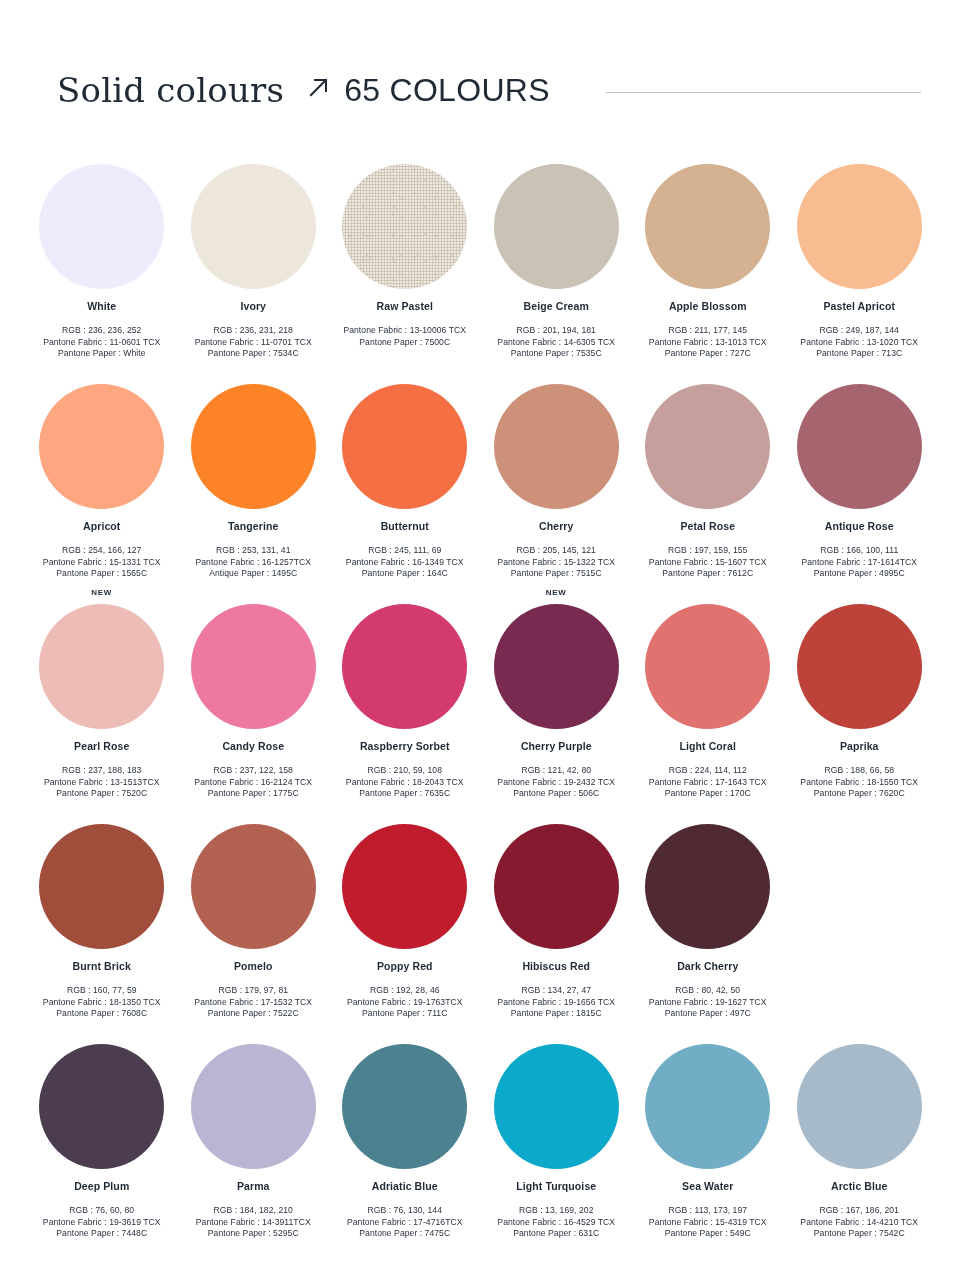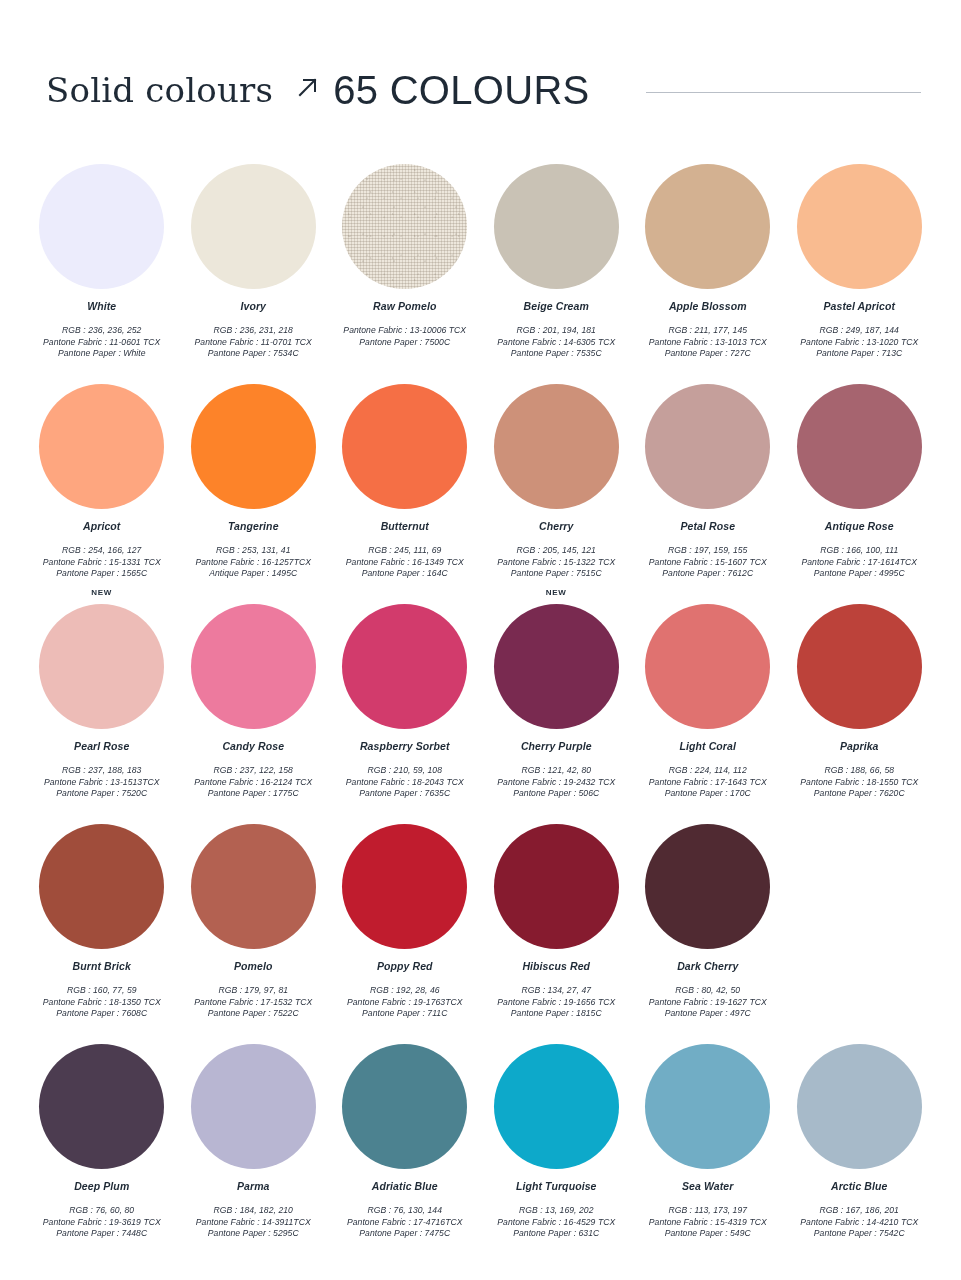--- a/index.html
+++ b/index.html
@@ -18,21 +18,21 @@
   .page {
     position: relative;
     width: 961px;
     height: 1280px;
     box-sizing: border-box;
   }
 
   
   .header {
     position: absolute;
-    left: 46px;
+    left: 57px;
     top: 62px;
     right: 40px;
     height: 56px;
     display: flex;
     align-items: center;
   }
   .title-serif {
     font-family: "DejaVu Serif", "Liberation Serif", serif;
     font-size: 34px;
     font-weight: 400;
@@ -41,21 +41,21 @@
     white-space: nowrap;
   }
   .arrow-icon {
     margin-left: 22px;
     margin-right: 12px;
     display: block;
     flex: 0 0 auto;
   }
   .title-count {
     font-family: "Liberation Sans", sans-serif;
-    font-size: 40px;
+    font-size: 32px;
     font-weight: 400;
     letter-spacing: 0.3px;
     color: #1f2a36;
     white-space: nowrap;
   }
   .header-rule {
     flex: 1 1 auto;
     height: 1px;
     background: #b9bfc7;
     margin-left: 56px;
@@ -119,21 +119,20 @@
       radial-gradient(circle at 30% 28%, rgba(120,108,92,0.22) 0.7px, rgba(0,0,0,0) 1.2px),
       radial-gradient(circle at 68% 60%, rgba(120,108,92,0.20) 0.7px, rgba(0,0,0,0) 1.2px),
       radial-gradient(circle at 48% 80%, rgba(120,108,92,0.18) 0.6px, rgba(0,0,0,0) 1.1px);
     background-size: 3px 3px, 3px 3px, 22px 22px, 31px 27px, 17px 19px;
   }
 
   .caption {
     margin-top: 11px;
     text-align: center;
     width: 151px;
-    font-style: italic;
   }
   .c-name {
     font-size: 10.5px;
     font-weight: 700;
     color: #1f2a36;
     line-height: 13px;
     letter-spacing: 0.1px;
     white-space: nowrap;
   }
   .c-lines {
@@ -190,21 +189,21 @@
               <div class="c-line">RGB : 236, 231, 218</div>
               <div class="c-line">Pantone Fabric : 11-0701 TCX</div>
               <div class="c-line">Pantone Paper : 7534C</div>
             </div>
           </div>
         </div>
         <div class="cell">
           <div class="badge-slot"></div>
           <div class="swatch textured" style="background: rgb(237, 231, 220);"></div>
           <div class="caption">
-            <div class="c-name">Raw Pomelo</div>
+            <div class="c-name">Raw Pastel</div>
             <div class="c-lines">
               <div class="c-line">Pantone Fabric : 13-10006 TCX</div>
               <div class="c-line">Pantone Paper : 7500C</div>
             </div>
           </div>
         </div>
         <div class="cell">
           <div class="badge-slot"></div>
           <div class="swatch" style="background: rgb(201, 194, 181);"></div>
           <div class="caption">

